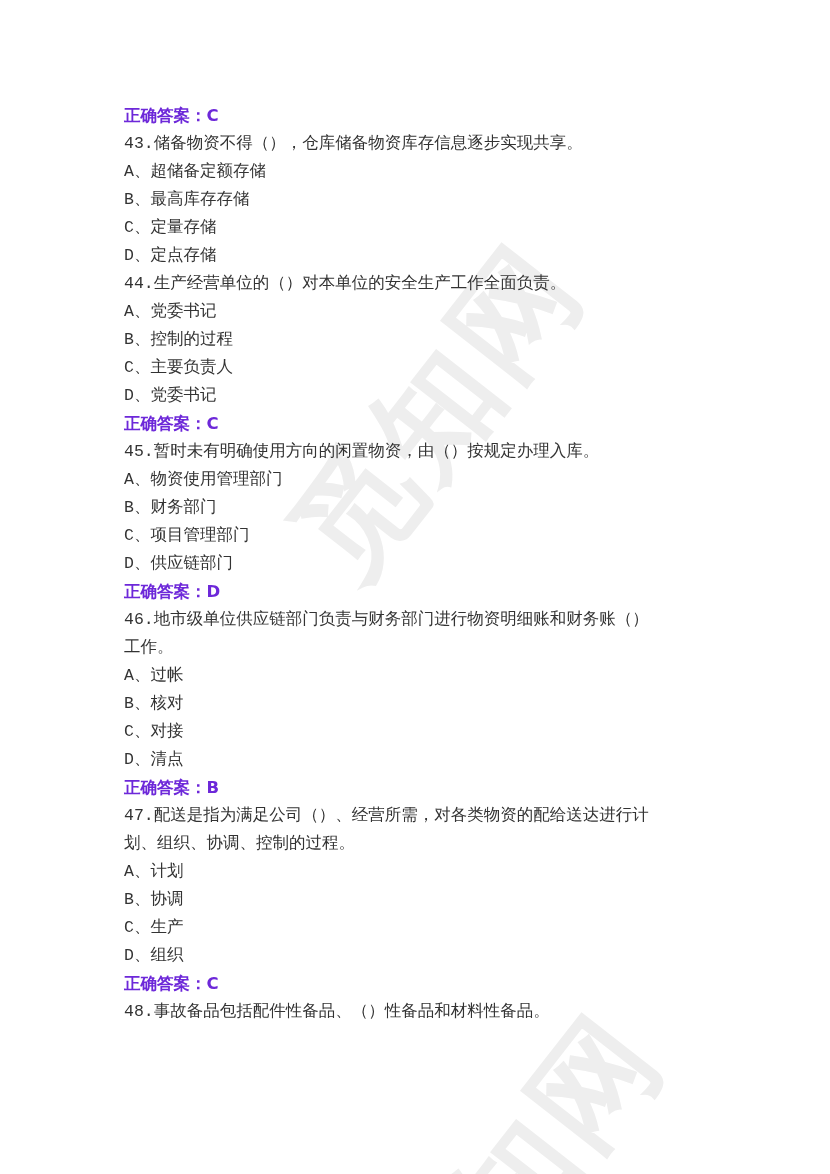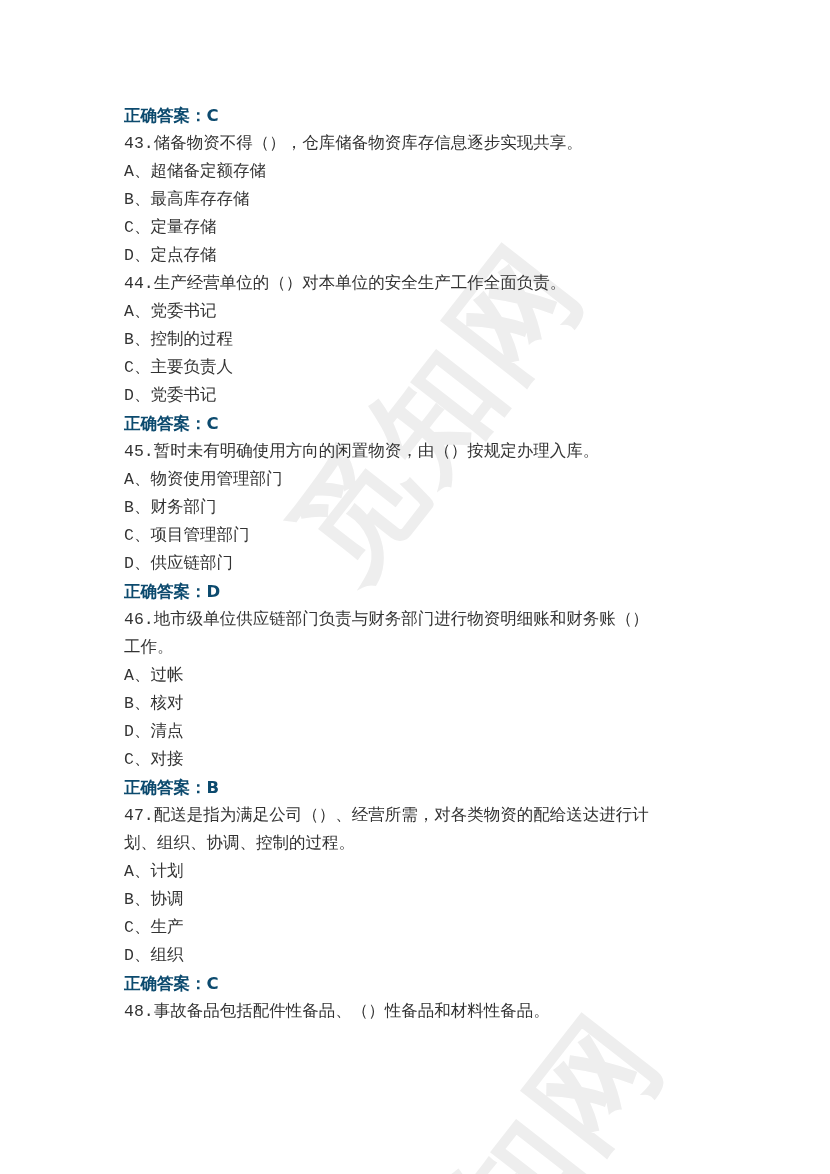--- a/index.html
+++ b/index.html
@@ -25,21 +25,21 @@
       z-index: 2;
     }
     .line {
       white-space: nowrap;
       height: 28px;
       font-family: Liberation Mono, monospace;
     }
     .answer {
       font-family: "DejaVu Sans", "Liberation Sans", sans-serif;
       font-weight: bold;
-      color: #0c4a6e;
+      color: #6d28d9;
     }
     .watermark {
       position: absolute;
       z-index: 1;
       color: #eeeeee;
       font-family: "DejaVu Sans", "Liberation Sans", sans-serif;
       font-weight: bold;
       font-size: 120px;
       letter-spacing: 6px;
       transform: rotate(-52deg);
@@ -73,22 +73,22 @@
   <div class="line">45.暂时未有明确使用方向的闲置物资，由（）按规定办理入库。</div>
   <div class="line">A、物资使用管理部门</div>
   <div class="line">B、财务部门</div>
   <div class="line">C、项目管理部门</div>
   <div class="line">D、供应链部门</div>
   <div class="line answer">正确答案：D</div>
   <div class="line">46.地市级单位供应链部门负责与财务部门进行物资明细账和财务账（）</div>
   <div class="line">工作。</div>
   <div class="line">A、过帐</div>
   <div class="line">B、核对</div>
+  <div class="line">C、对接</div>
   <div class="line">D、清点</div>
-  <div class="line">C、对接</div>
   <div class="line answer">正确答案：B</div>
   <div class="line">47.配送是指为满足公司（）、经营所需，对各类物资的配给送达进行计</div>
   <div class="line">划、组织、协调、控制的过程。</div>
   <div class="line">A、计划</div>
   <div class="line">B、协调</div>
   <div class="line">C、生产</div>
   <div class="line">D、组织</div>
   <div class="line answer">正确答案：C</div>
   <div class="line">48.事故备品包括配件性备品、（）性备品和材料性备品。</div>
 </div>

